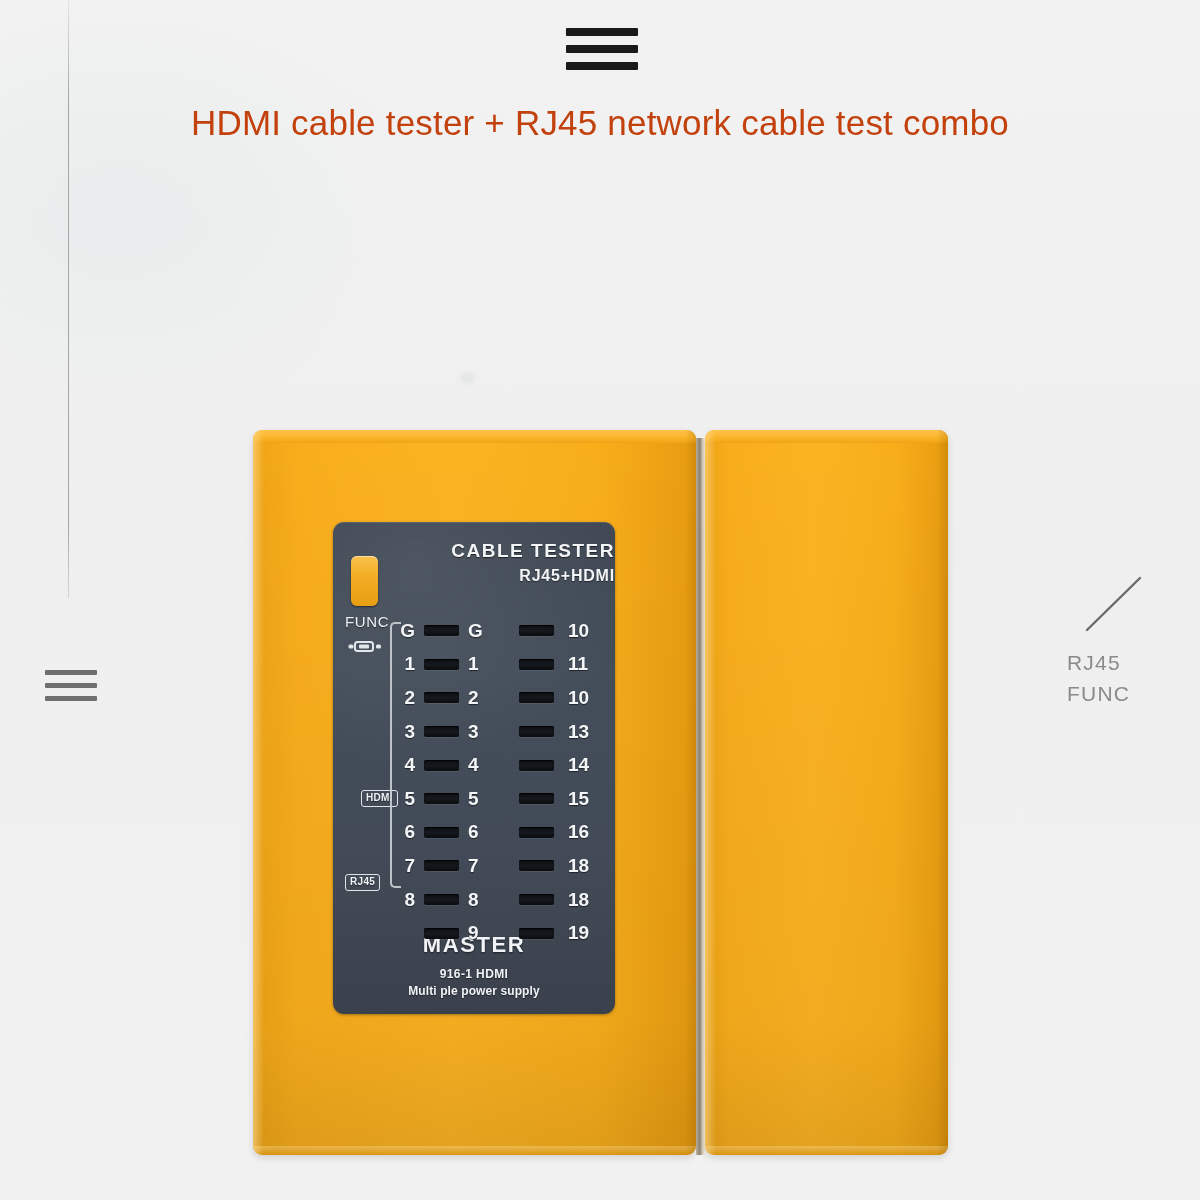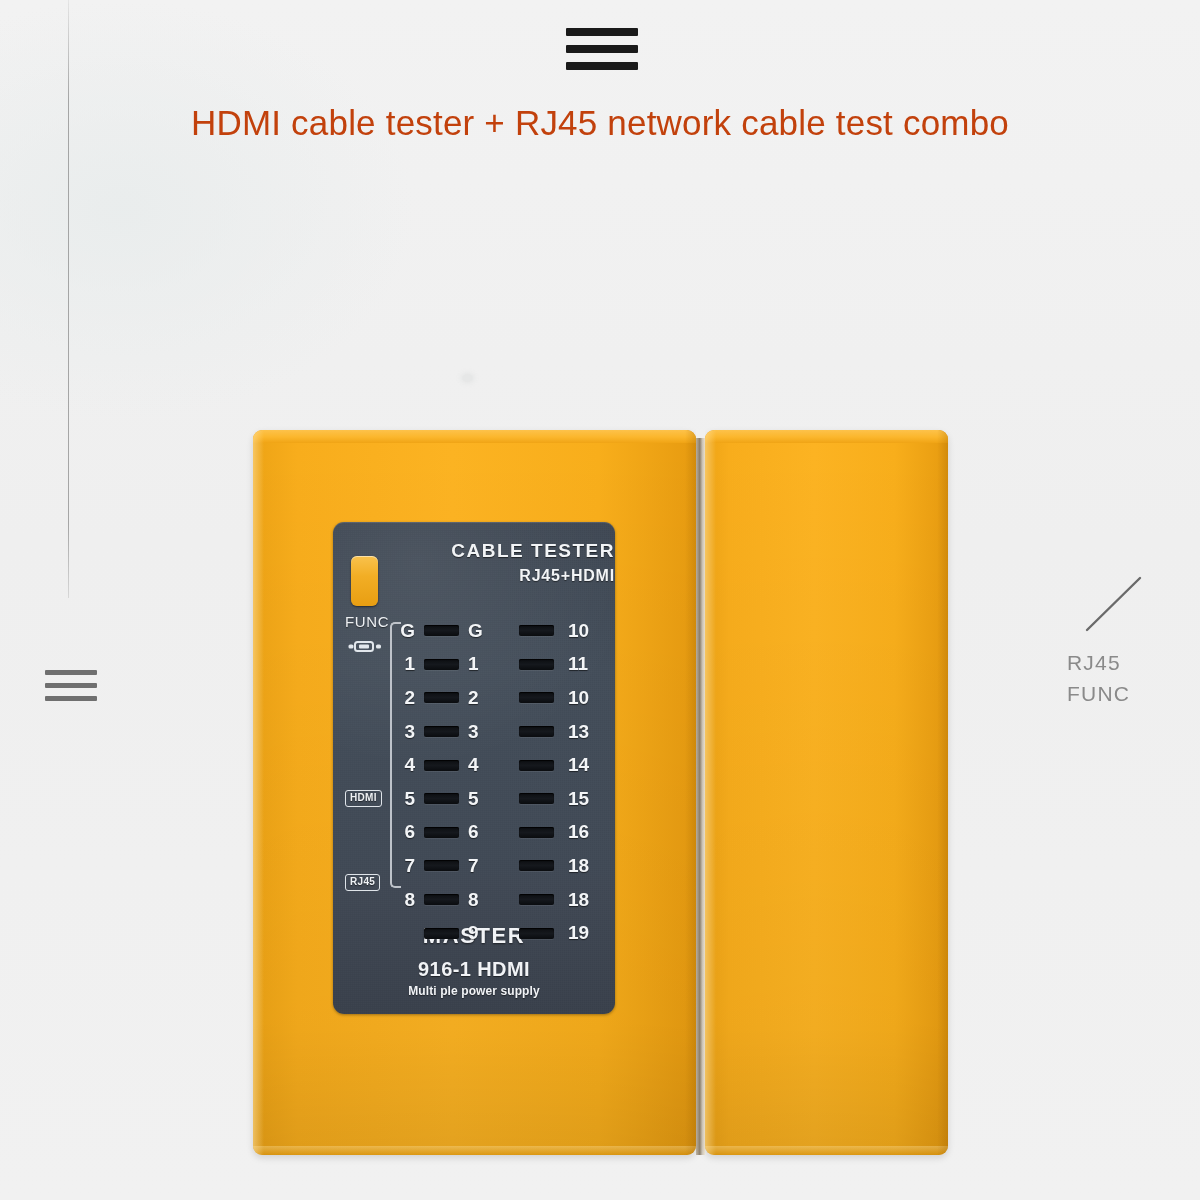--- a/index.html
+++ b/index.html
@@ -200,21 +200,21 @@
     position: absolute; left: 12px;
     padding: 2px 4px 3px;
     border: 1.5px solid #dfe4e9;
     border-radius: 3px;
     font-size: 10px; font-weight: 700; letter-spacing: 0.3px;
     color: #eef1f4;
     line-height: 1;
     text-shadow: 0 1px 1px rgba(0,0,0,0.5);
     z-index: 4;
   }
-  .badge-hdmi { top: 268px; }
+  .badge-hdmi { top: 268px; margin-left: 16px; }
   .badge-rj45 { top: 352px; }
 
   
   .matrix { position: absolute; z-index: 4; }
   .matrix-m { left: 62px; top: 92px; }
 
   .row { display: flex; align-items: center; }
   .row-m { height: 33.6px; }
 
   .lbl {
@@ -250,21 +250,21 @@
   .bracket-m { left: 57px; top: 100px; width: 11px; height: 266px; }
 
   
   .ftr { position: absolute; width: 100%; text-align: center; color: #f1f3f6; }
   .ftr-m { bottom: 16px; }
   .ftr-1 {
     font-size: 22px; font-weight: 700; letter-spacing: 1.6px;
     text-shadow: 0 1px 2px rgba(0,0,0,0.55);
   }
   .ftr-2 {
-    font-size: 20px; font-weight: 700; letter-spacing: 0.4px; margin-top: 9px;
+    font-size: 12px; font-weight: 700; letter-spacing: 0.4px; margin-top: 9px;
     text-shadow: 0 1px 1px rgba(0,0,0,0.5);
   }
   .ftr-3 {
     font-size: 12px; font-weight: 700; letter-spacing: 0.1px; margin-top: 3px;
     text-shadow: 0 1px 1px rgba(0,0,0,0.5);
   }
 </style>
 </head>
 <body>
 

